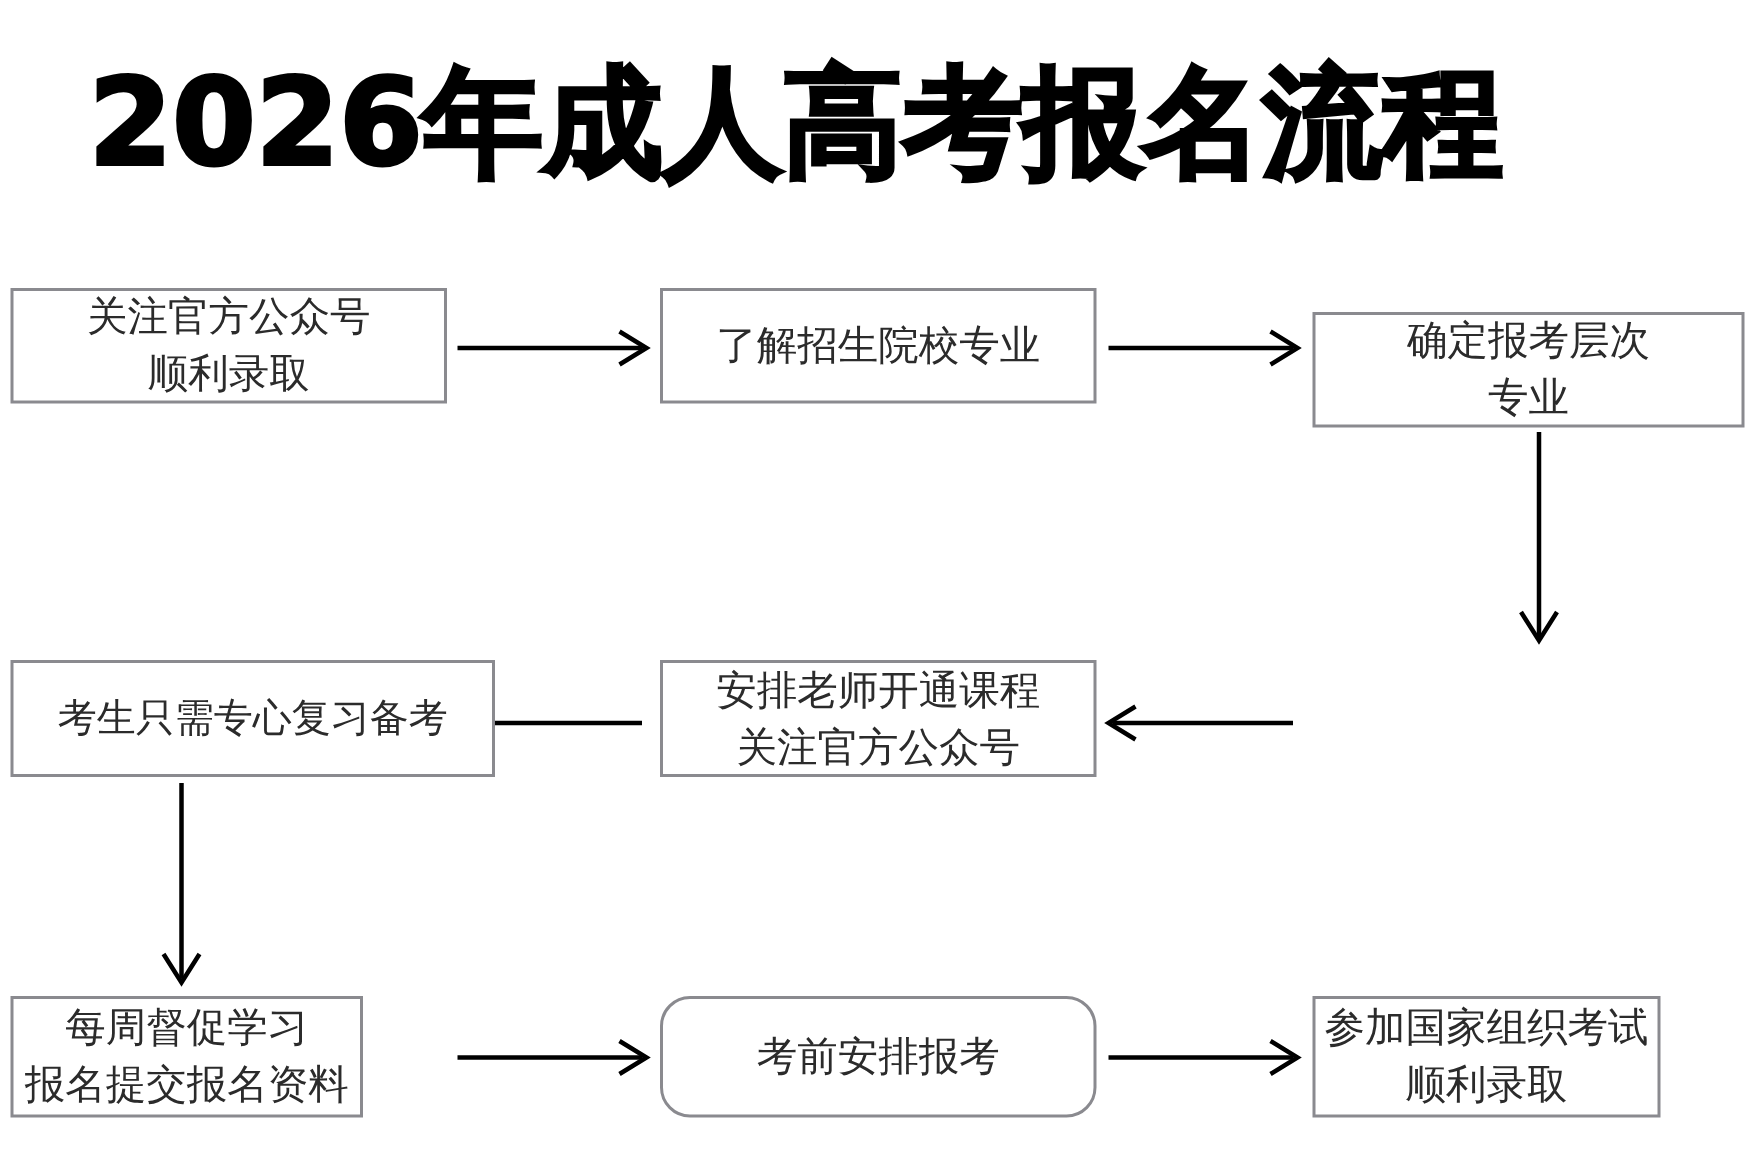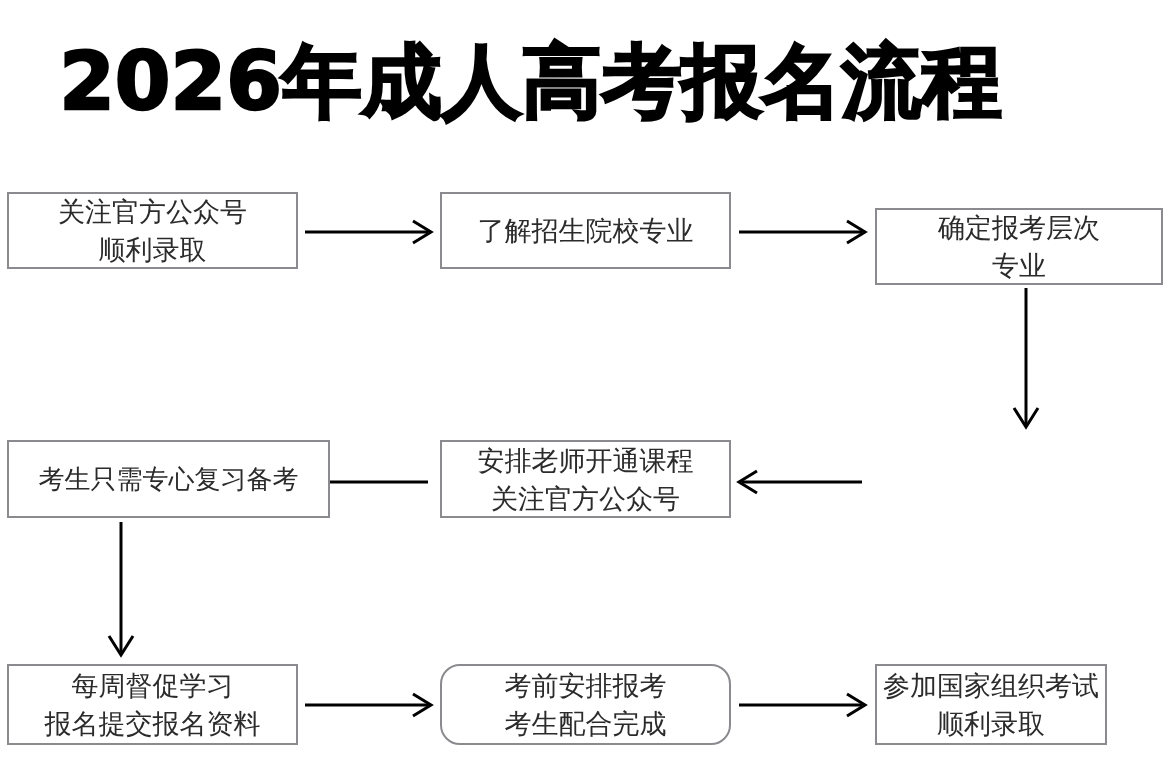--- a/index.html
+++ b/index.html
@@ -62,21 +62,21 @@
 
   
   #node-follow-official-account { left: 7px;   top: 192px; width: 291px; height: 77px; }
   #node-learn-schools-majors    { left: 440px; top: 192px; width: 291px; height: 77px; }
   #node-confirm-level-major     { left: 875px; top: 192px; width: 288px; height: 77px; margin-top: 16px; }
   
   #node-focus-on-review         { left: 7px;   top: 440px; width: 323px; height: 78px; font-size: 26px; }
   #node-teacher-course-papers   { left: 440px; top: 440px; width: 291px; height: 78px; text-align: center; }
   #node-submit-materials        { left: 875px; top: 440px; width: 288px; height: 78px; }
   
-  #node-weekly-supervision      { left: 7px;   top: 664px; width: 291px; height: 81px; }
+  #node-weekly-supervision      { left: 7px;   top: 664px; width: 235px; height: 81px; }
   #node-pre-exam-arrangement    { left: 440px; top: 664px; width: 291px; height: 81px; border-radius: 20px; }
   #node-national-exam-admission { left: 875px; top: 664px; width: 232px; height: 81px; }
 
   
   #arrows {
     position: absolute;
     left: 0; top: 0;
     width: 1170px; height: 775px;
     pointer-events: none;
   }
@@ -155,21 +155,20 @@
   </div>
 
 
   <div class="node" id="node-weekly-supervision">
     <span>每周督促学习</span>
     <span class="line2">报名提交报名资料</span>
   </div>
 
   <div class="node" id="node-pre-exam-arrangement">
     <span>考前安排报考</span>
-    <span class="line2">考生配合完成</span>
   </div>
 
   <div class="node" id="node-national-exam-admission">
     <span>参加国家组织考试</span>
     <span class="line2">顺利录取</span>
   </div>
 
 </div>
 
 </body></html>

